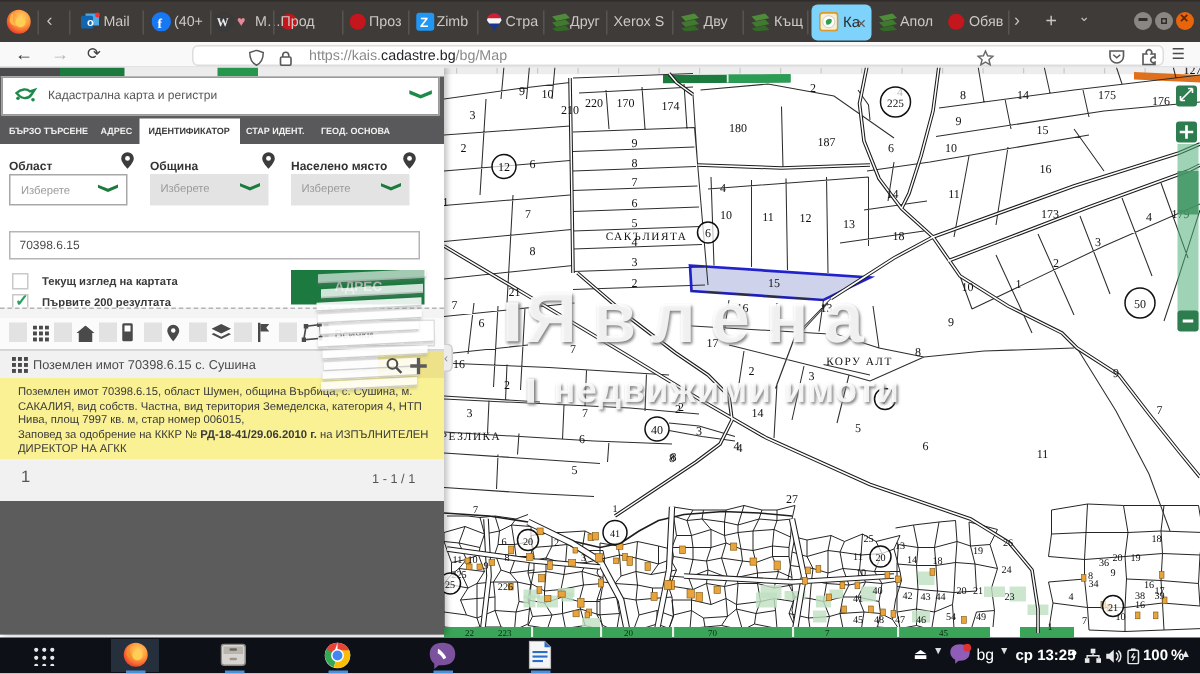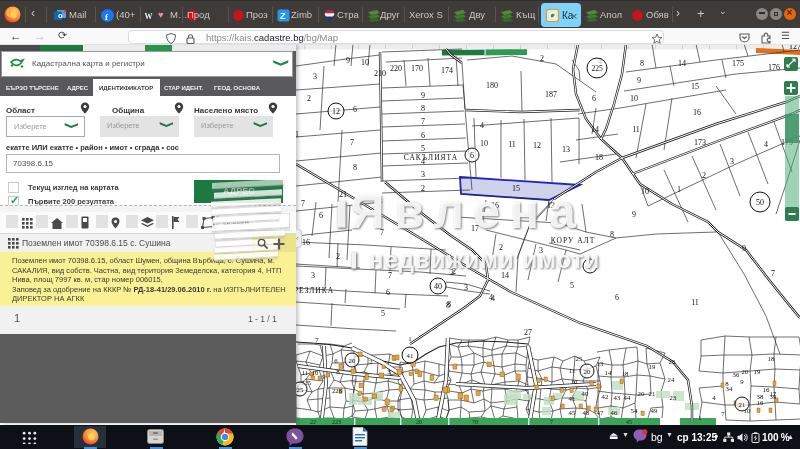--- a/index.html
+++ b/index.html
@@ -6,21 +6,21 @@
 .tabbar{position:absolute;left:0;top:0;width:800px;height:28px;background:#3e3b38;border-top:1px solid #302d2a}
 .vsep{position:absolute;top:6px;width:1px;height:16px;background:#575450}
 .chev{position:absolute;top:5px;color:#c9c6c2;font-size:12px}
 .tt{position:absolute;top:7.5px;color:#ccc9c5;font-size:9.5px;white-space:nowrap}
 .ti{position:absolute;top:7px}
 .activetab{position:absolute;left:541px;top:2px;width:40px;height:24px;background:#7dd3fc;border-radius:4px;overflow:hidden}
 .activetab .ti{top:5px}
 .winbtn{position:absolute;top:7px;width:12px;height:12px;border-radius:50%}
 .urlbar{position:absolute;left:0;top:28px;width:800px;height:17px;background:#f9f9fa;border-bottom:1px solid #e3e3e5}
 .ub{position:absolute;top:1px;font-size:12px}
-.urlfield{position:absolute;left:128px;top:1.5px;width:536px;height:14px;background:#fff;border:1px solid #ddddde;border-radius:4px}
+.urlfield{position:absolute;left:128px;top:1.5px;width:648px;height:14px;background:#fff;border:1px solid #ddddde;border-radius:4px}
 .panel{position:absolute;left:0;top:44px;width:296px;height:379px;background:#5c5c5c;overflow:hidden;box-shadow:2px 0 4px rgba(0,0,0,0.25)}
 .gchev{position:absolute;color:#1d8a4a;font-weight:bold;font-size:9px;transform:rotate(90deg) scaleY(1.6)}
 .ptab{position:absolute;top:6px;font-size:6px;font-weight:bold;color:#f0f0f0;letter-spacing:0;white-space:nowrap}
 .dd{position:absolute;top:20px;width:79px;height:21px}
 .dd i{position:absolute;left:7px;top:5px;font-style:normal;font-size:7.5px;color:#9a9a9a}
 .dd b{position:absolute;right:8px;top:4px}
 .gchev2{color:#1d7a3f;font-weight:bold;font-size:8px;transform:rotate(90deg) scaleY(1.6)}
 .taskbar{position:absolute;left:0;top:425px;width:800px;height:24px;background:#0d1117}
 .map{position:absolute;left:296px;top:44px;width:504px;height:381px;background:#fff}
 </style></head><body>
@@ -373,21 +373,21 @@
         <span class="ptab" style="left:99px;color:#3a3a3a">ИДЕНТИФИКАТОР</span>
         <span class="ptab" style="left:164px">СТАР ИДЕНТ.</span>
         <span class="ptab" style="left:214px">ГЕОД. ОСНОВА</span>
       </div>
       <div style="position:absolute;left:0;top:52px;width:296px;height:110px;background:#fff">
         <span style="position:absolute;left:6px;top:10px;font-size:8px;font-weight:bold;color:#333">Област</span>
         <span style="position:absolute;left:80px;top:4px"><svg width="10" height="12" viewBox="0 0 10 12">
             <path d="M5 0.5 a4.2 4.2 0 0 1 4.2 4.2 C9.2 7.5 5 11.5 5 11.5 C5 11.5 0.8 7.5 0.8 4.7 A4.2 4.2 0 0 1 5 0.5 Z" fill="#3c3c3c"></path>
             <circle cx="5" cy="4.6" r="1.6" fill="#fff"></circle>
           </svg></span>
-        <span style="position:absolute;left:112px;top:10px;font-size:8px;font-weight:bold;color:#333">Община</span>
+        <span style="position:absolute;left:100px;top:10px;font-size:8px;font-weight:bold;color:#333">Община</span>
         <span style="position:absolute;left:174px;top:4px"><svg width="10" height="12" viewBox="0 0 10 12">
             <path d="M5 0.5 a4.2 4.2 0 0 1 4.2 4.2 C9.2 7.5 5 11.5 5 11.5 C5 11.5 0.8 7.5 0.8 4.7 A4.2 4.2 0 0 1 5 0.5 Z" fill="#3c3c3c"></path>
             <circle cx="5" cy="4.6" r="1.6" fill="#fff"></circle>
           </svg></span>
         <span style="position:absolute;left:194px;top:10px;font-size:8px;font-weight:bold;color:#333">Населено място</span>
         <span style="position:absolute;left:268px;top:4px"><svg width="10" height="12" viewBox="0 0 10 12">
             <path d="M5 0.5 a4.2 4.2 0 0 1 4.2 4.2 C9.2 7.5 5 11.5 5 11.5 C5 11.5 0.8 7.5 0.8 4.7 A4.2 4.2 0 0 1 5 0.5 Z" fill="#3c3c3c"></path>
             <circle cx="5" cy="4.6" r="1.6" fill="#fff"></circle>
           </svg></span>
         <span class="dd" style="left:6px;background:#fff;border:1px solid #a8a8a8">
@@ -395,21 +395,20 @@
           <b class="gchev2">❯</b>
         </span>
         <span class="dd" style="left:100px;background:#e3e3e3">
           <i>Изберете</i>
           <b class="gchev2">❯</b>
         </span>
         <span class="dd" style="left:194px;background:#e3e3e3">
           <i>Изберете</i>
           <b class="gchev2">❯</b>
         </span>
-        <span style="position:absolute;left:6px;top:47px;font-size:7.5px;font-weight:bold;color:#333">екатте ИЛИ екатте • район • имот • сграда • сос</span>
         <span style="position:absolute;left:6px;top:58px;width:274px;height:19px;background:#fff;border:1px solid #b5b5b5">
           <span style="position:absolute;left:6px;top:4px;font-size:8px;color:#4a4a4a">70398.6.15</span>
         </span>
         <span style="position:absolute;left:8px;top:86px;width:11px;height:11px;background:#fff;border:1px solid #c9c9c9"></span>
         <span style="position:absolute;left:28px;top:87px;font-size:7.5px;font-weight:bold;color:#3a3a3a">Текущ изглед на картата</span>
         <span style="position:absolute;left:8px;top:100px;width:11px;height:11px;background:#fff;border:1px solid #c9c9c9">
           <b style="position:absolute;left:1px;top:-3px;color:#28a05a;font-size:11px;font-weight:bold">✓</b>
         </span>
         <span style="position:absolute;left:28px;top:101px;font-size:7.5px;font-weight:bold;color:#3a3a3a">Първите 200 резултата</span>
         <span style="position:absolute;left:194px;top:84px;width:89px;height:23px;background:#1c7a41">

